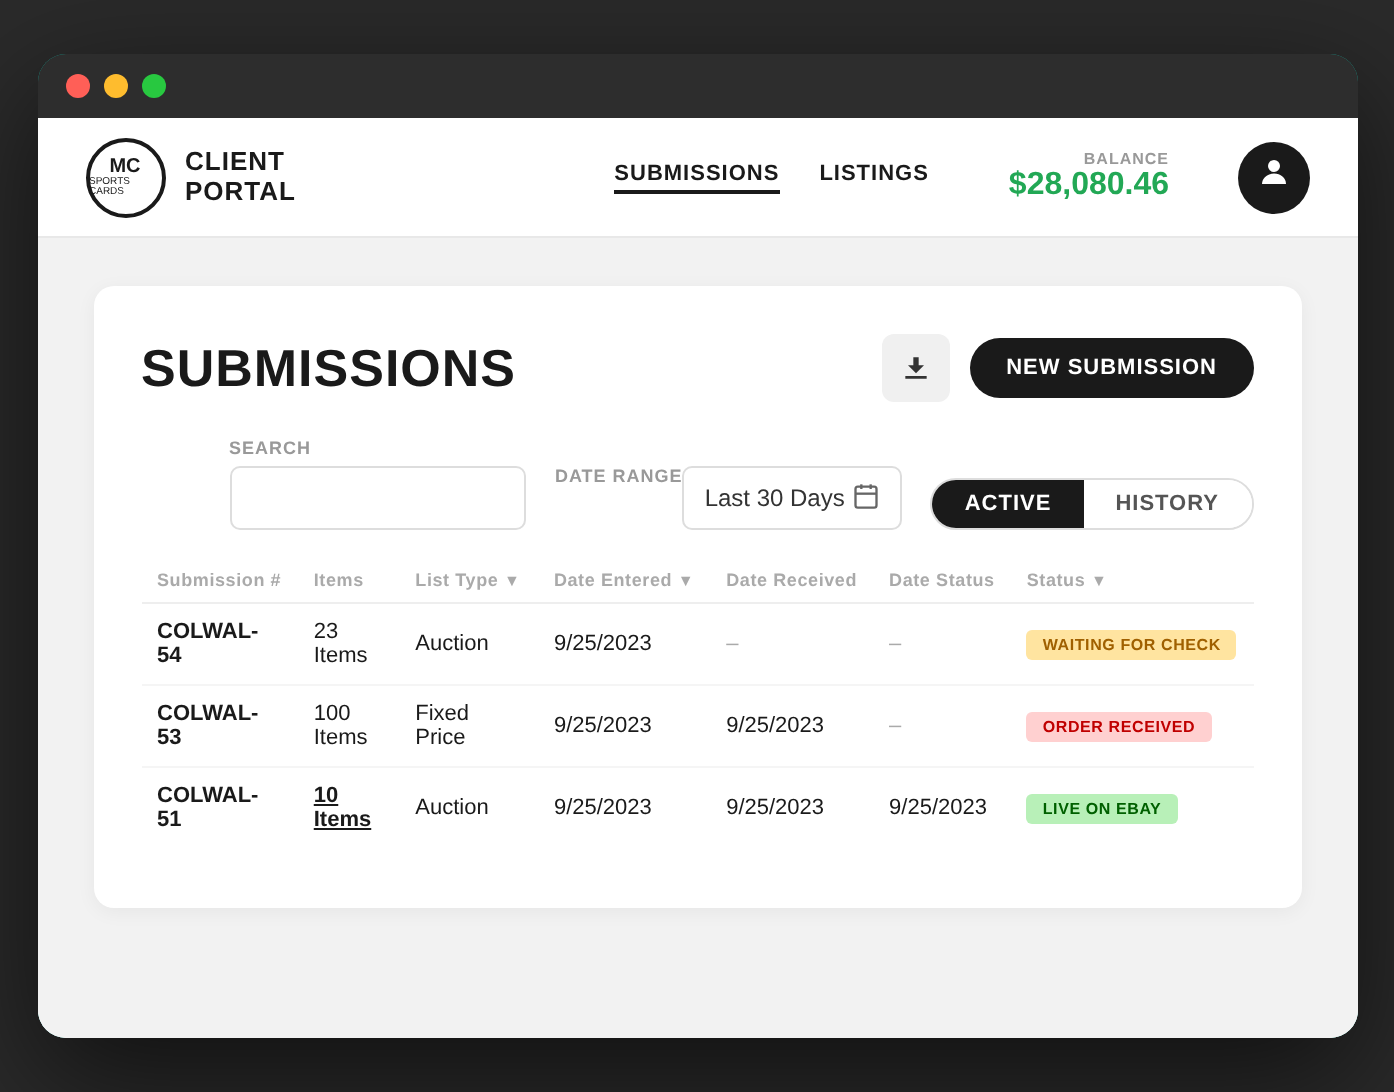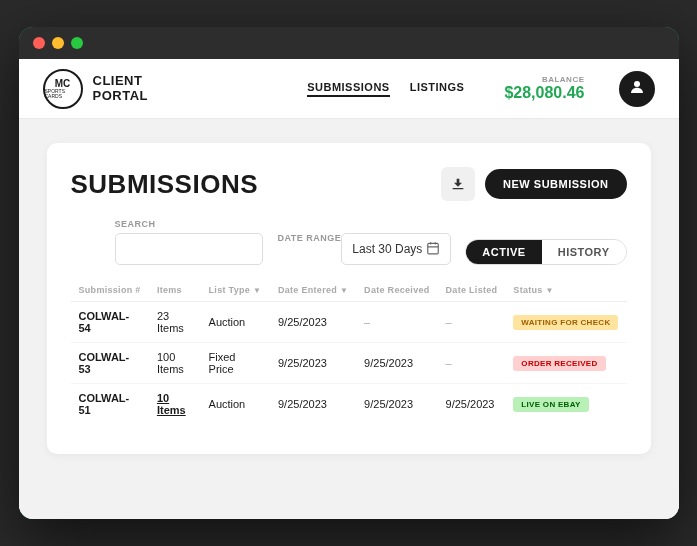--- a/index.html
+++ b/index.html
@@ -477,21 +477,21 @@
 
         <div class="table-container">
           <table>
             <thead>
               <tr>
                 <th>Submission #</th>
                 <th>Items</th>
                 <th>List Type <span class="sort-icon">▼</span></th>
                 <th>Date Entered <span class="sort-icon">▼</span></th>
                 <th>Date Received</th>
-                <th>Date Listed</th>
+                <th>Date Status</th>
                 <th>Status <span class="sort-icon">▼</span></th>
 
               </tr>
             </thead>
             <tbody id="table-body">
             <tr>
     <td class="submission-id">COLWAL-54</td>
     <td>23 Items</td>
     <td>Auction</td>
     <td>9/25/2023</td>

